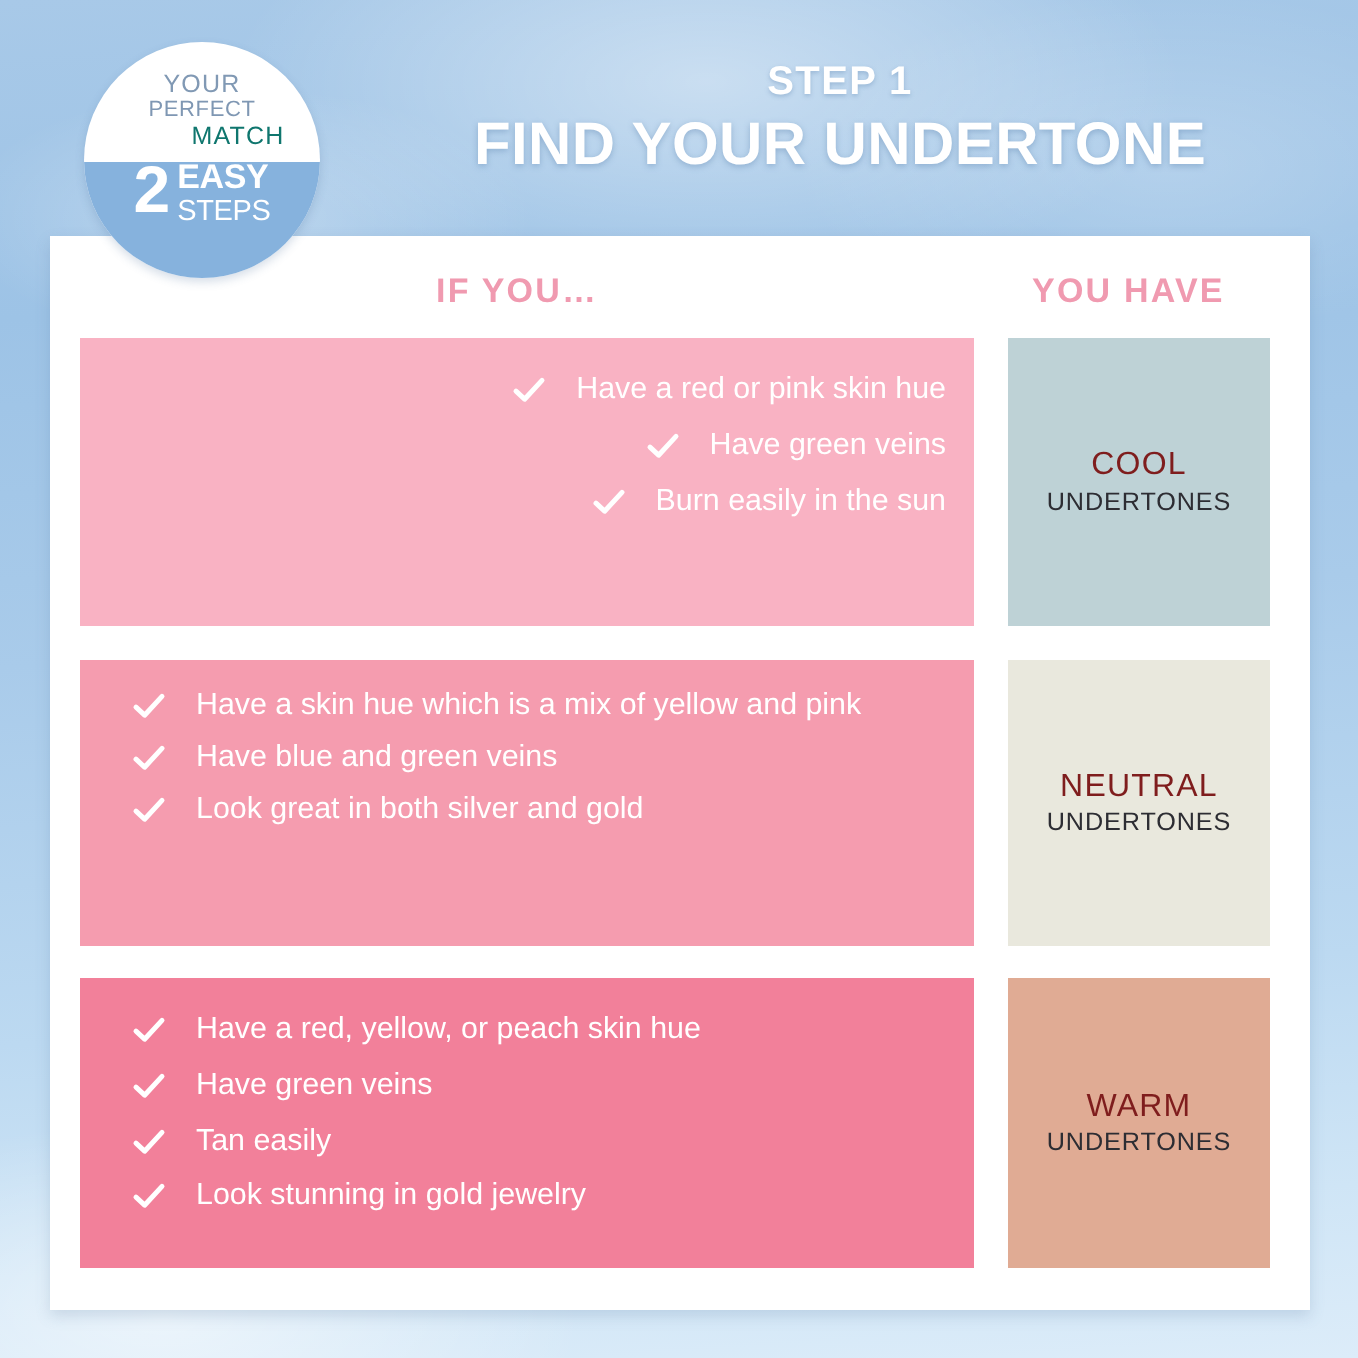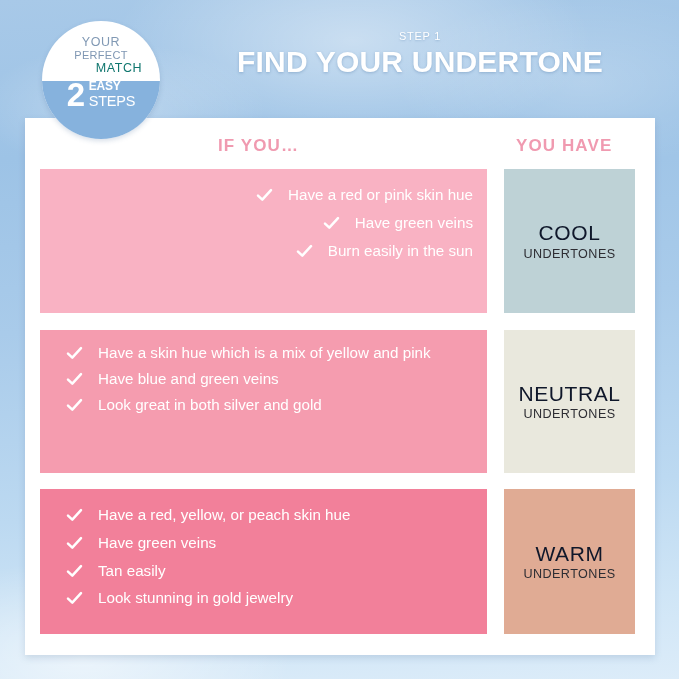--- a/index.html
+++ b/index.html
@@ -103,21 +103,21 @@
     margin-right: 4px;
     letter-spacing: -0.5px;
   }
   .badge-es {
     display: flex;
     flex-direction: column;
     align-items: flex-start;
     padding-top: 2px;
   }
   .badge-easy {
-    font-size: 12px;
+    font-size: 17px;
     font-weight: bold;
     line-height: 0.98;
     letter-spacing: -0.2px;
   }
   .badge-stepword {
     font-size: 14.5px;
     font-weight: normal;
     line-height: 1.02;
     letter-spacing: -0.2px;
     margin-top: 1px;
@@ -127,22 +127,22 @@
   #header {
     position: absolute;
     left: 180px;
     top: 30px;
     width: 480px;
     text-align: center;
     color: #ffffff;
     z-index: 4;
   }
   #step-label {
-    font-size: 11px;
-    font-weight: normal;
+    font-size: 20px;
+    font-weight: bold;
     letter-spacing: 0.7px;
     text-shadow: 0 1px 2px rgba(80,120,165,0.35);
     margin-bottom: 3px;
   }
   #main-title {
     font-size: 30px;
     font-weight: bold;
     letter-spacing: 0.2px;
     text-shadow: 0 1px 3px rgba(80,120,165,0.40);
     white-space: nowrap;
@@ -220,23 +220,23 @@
     flex-direction: column;
     align-items: center;
     justify-content: center;
     box-sizing: border-box;
   }
   #row-0 .swatch { background: #bed2d6; }
   #row-1 .swatch { background: #e9e8dd; }
   #row-2 .swatch { background: #e0ab94; }
 
   .swatch-name {
-    font-size: 21px;
+    font-size: 16px;
     letter-spacing: 0.6px;
-    color: #0f172a;
+    color: #7f1d1d;
     font-weight: 400;
     line-height: 1.1;
   }
   .swatch-sub {
     font-size: 12.6px;
     letter-spacing: 0.45px;
     color: #2d2d33;
     font-weight: 400;
     margin-top: 2px;
   }

